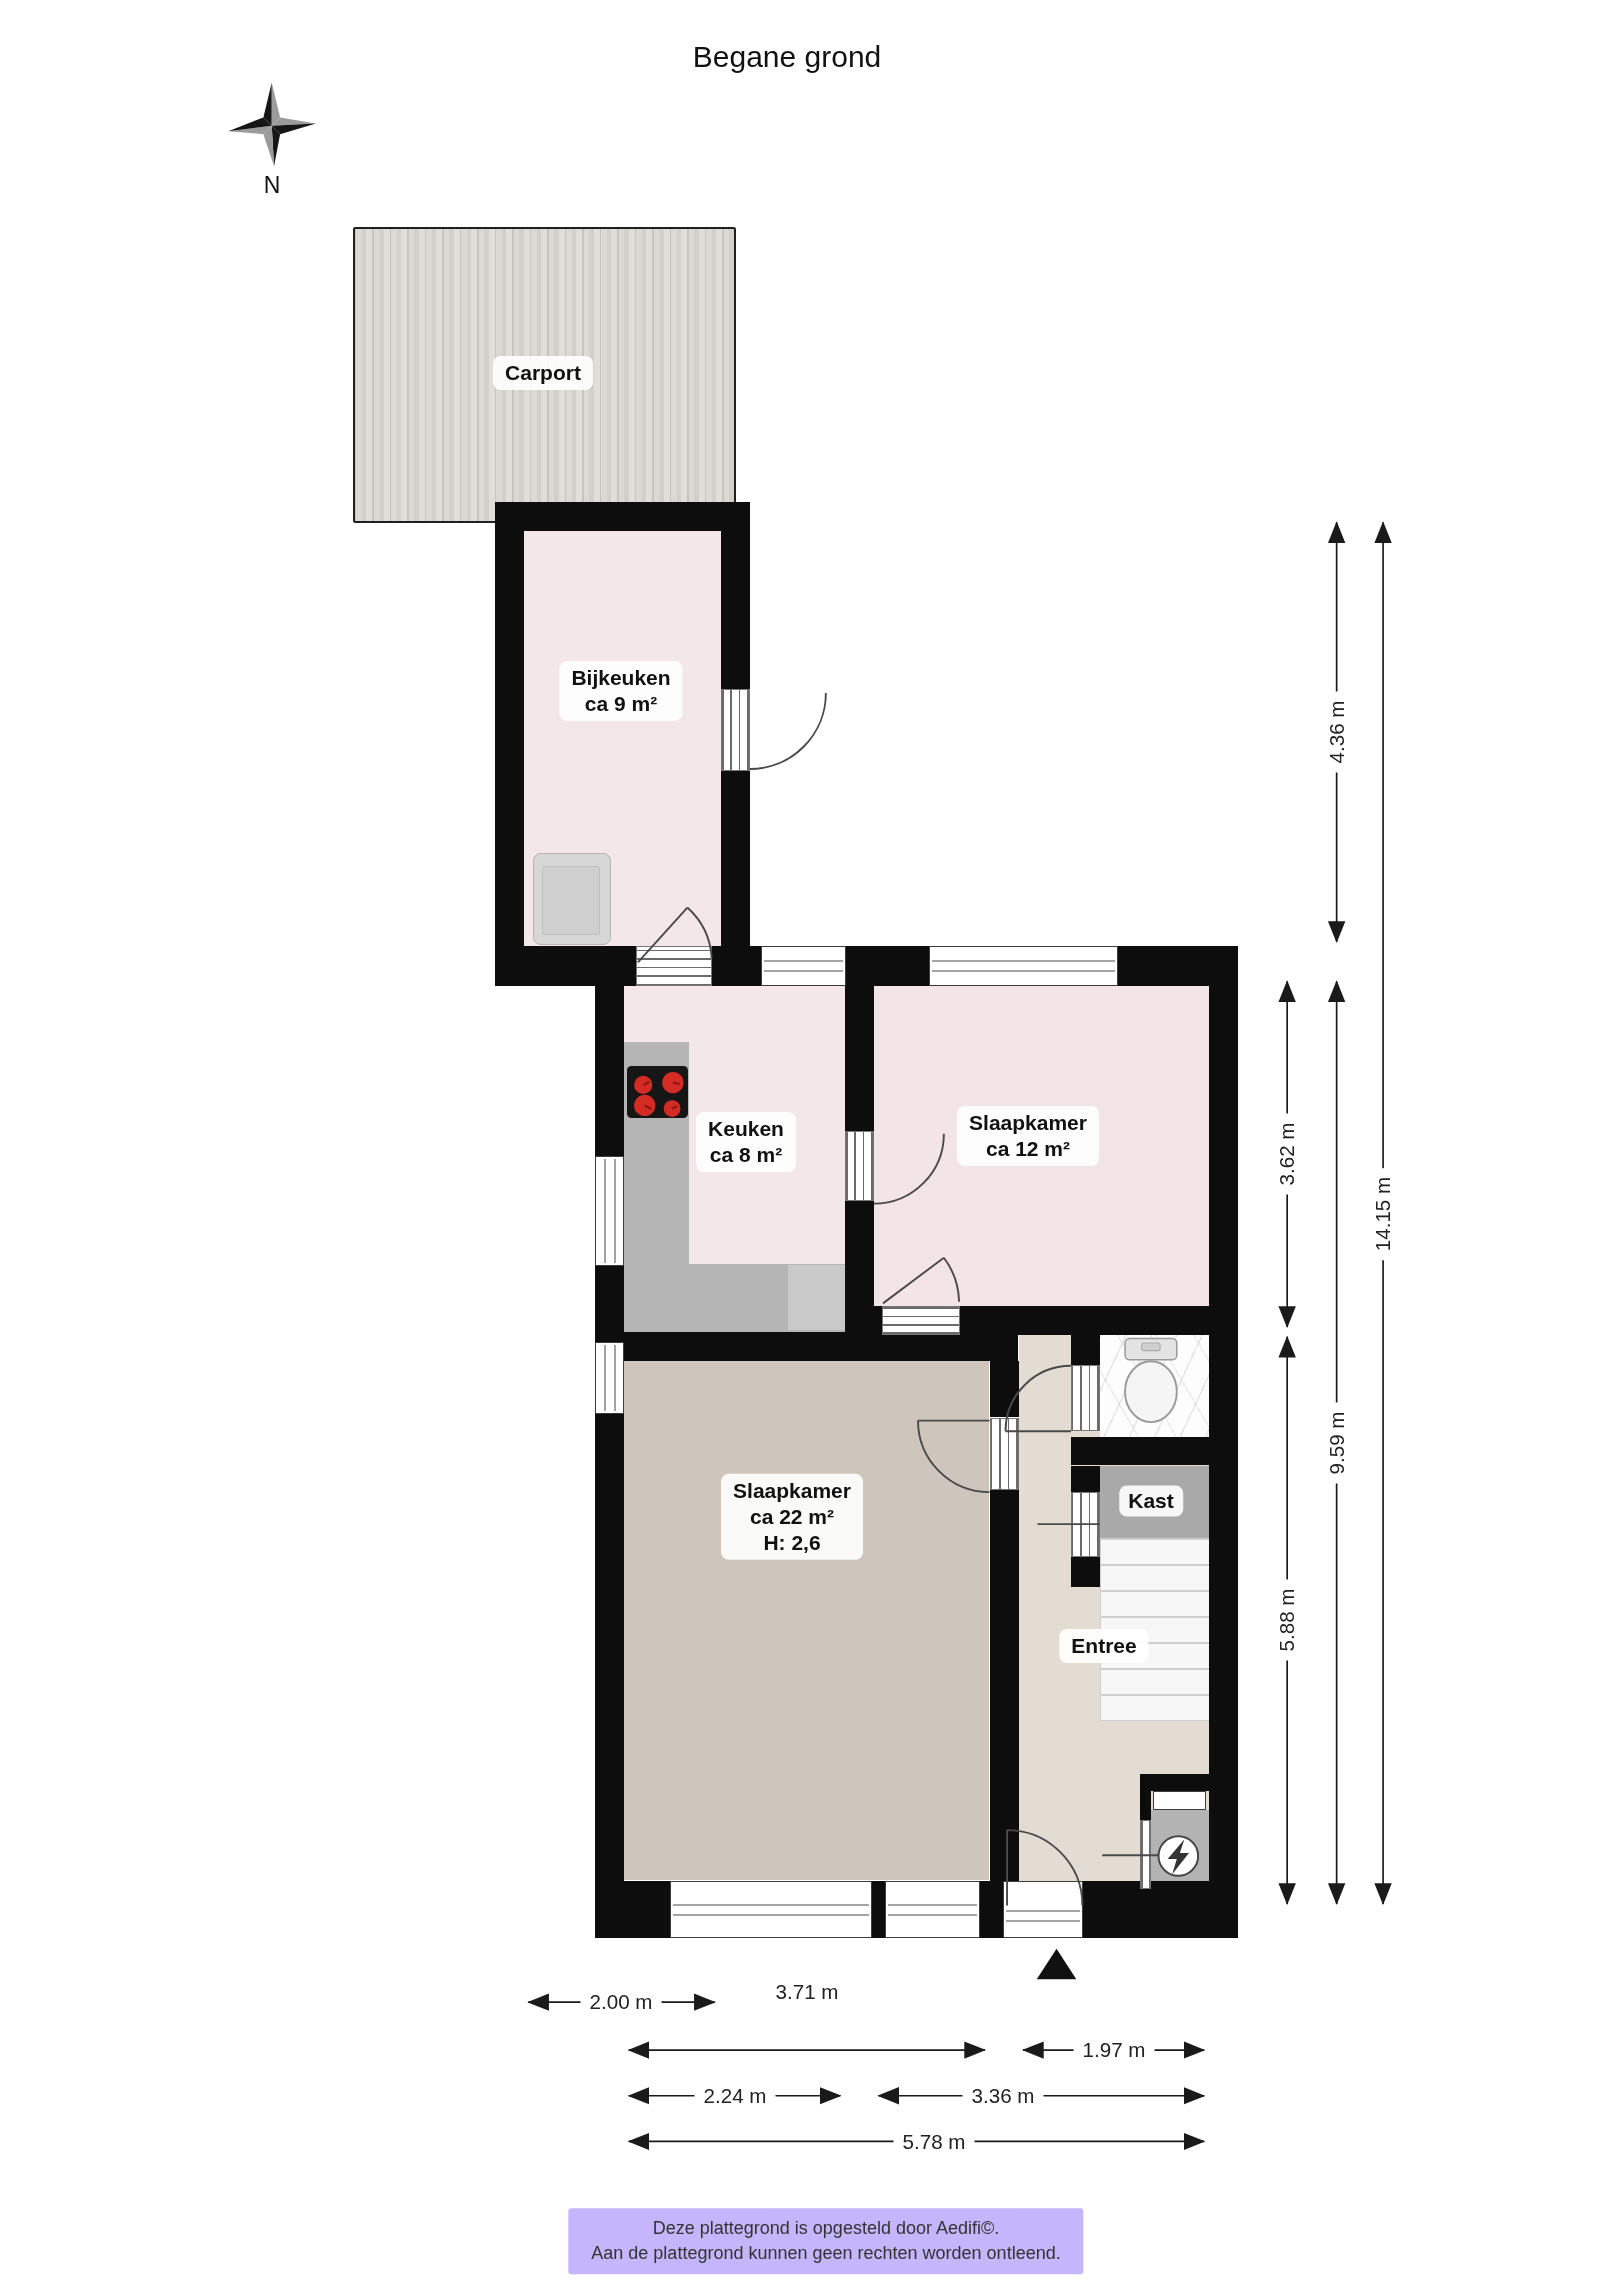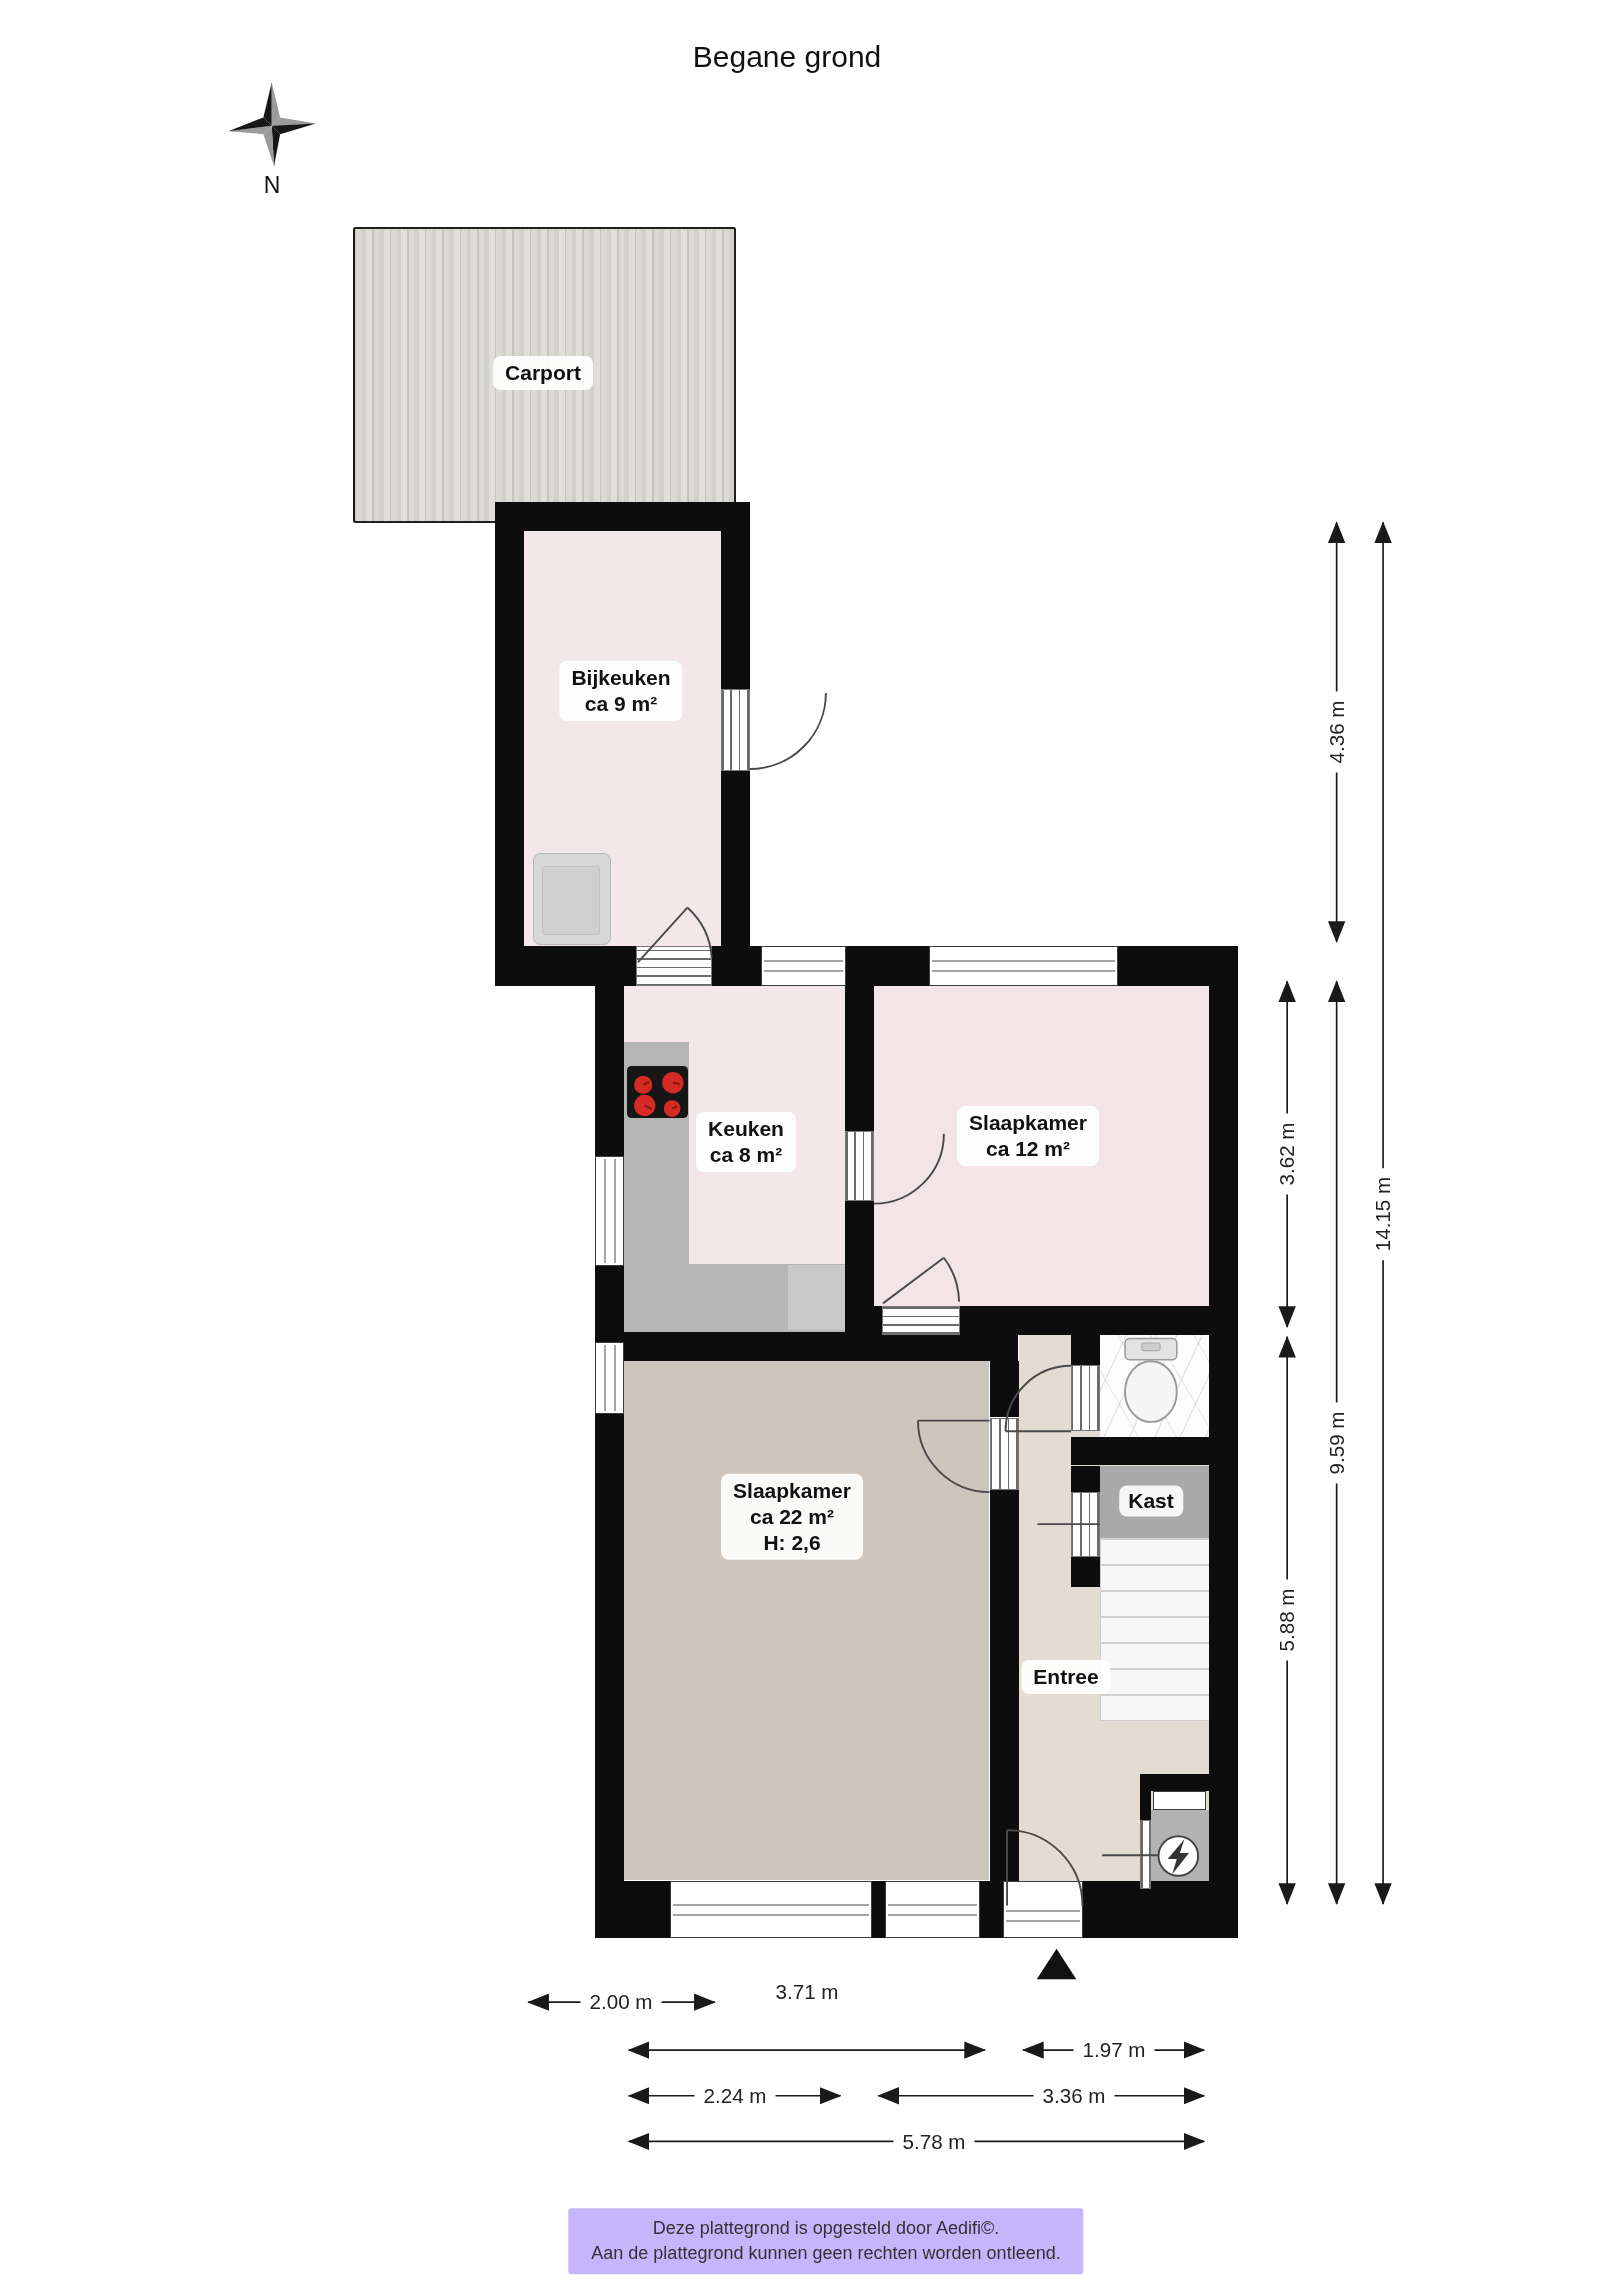--- a/index.html
+++ b/index.html
@@ -211,33 +211,33 @@
   </div>
   <div class="rlabel" style="left:1028px;top:1136px;">
     <div>Slaapkamer</div>
     <div>ca 12 m²</div>
   </div>
   <div class="rlabel" style="left:792px;top:1517px;">
     <div>Slaapkamer</div>
     <div>ca 22 m²</div>
     <div>H: 2,6</div>
   </div>
-  <div class="rlabel" style="left:1066px;top:1646px;margin-top:31px;">Entree</div>
+  <div class="rlabel" style="left:1104px;top:1646px;">Entree</div>
   <div class="rlabel" style="left:1151px;top:1501px;padding:2.3px 9px;">Kast</div>
 
   <div class="dlabel v" style="left:1337px;top:732px;">4.36 m</div>
   <div class="dlabel v" style="left:1287px;top:1154px;">3.62 m</div>
   <div class="dlabel v" style="left:1337px;top:1443px;">9.59 m</div>
   <div class="dlabel v" style="left:1287px;top:1620px;">5.88 m</div>
   <div class="dlabel v" style="left:1383px;top:1214px;">14.15 m</div>
   <div class="dlabel" style="left:621px;top:2002px;">2.00 m</div>
   <div class="dlabel" style="left:807px;top:1992px;text-align:right;">3.71 m</div>
   <div class="dlabel" style="left:1114px;top:2050px;">1.97 m</div>
   <div class="dlabel" style="left:735px;top:2096px;text-align:right;">2.24 m</div>
-  <div class="dlabel" style="left:1074px;top:2096px;">3.36 m</div>
+  <div class="dlabel" style="left:1003px;top:2096px;">3.36 m</div>
   <div class="dlabel" style="left:934px;top:2142px;">5.78 m</div>
 
   <div id="footer">
     <div>Deze plattegrond is opgesteld door Aedifi©.</div>
     <div>Aan de plattegrond kunnen geen rechten worden ontleend.</div>
   </div>
 
 </div>
 
 

